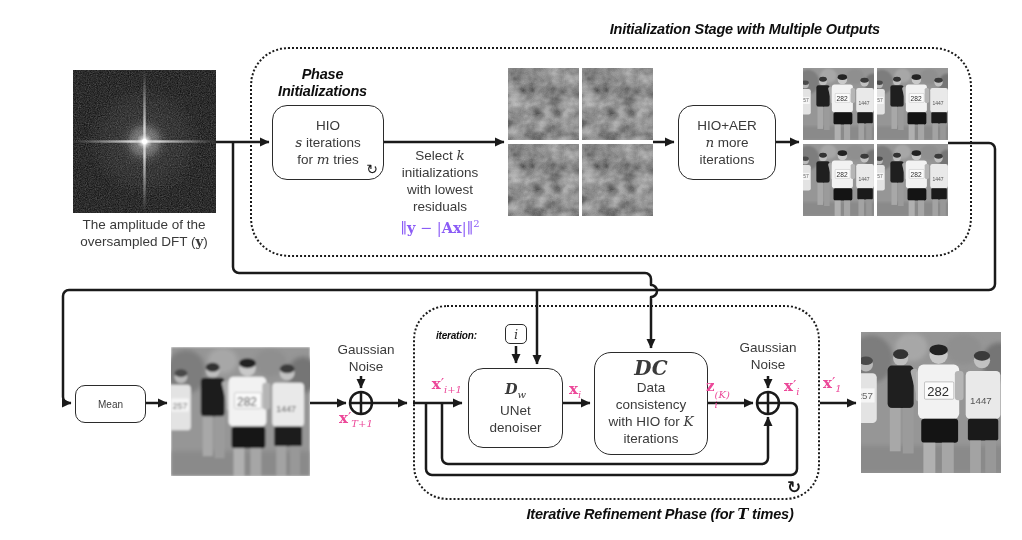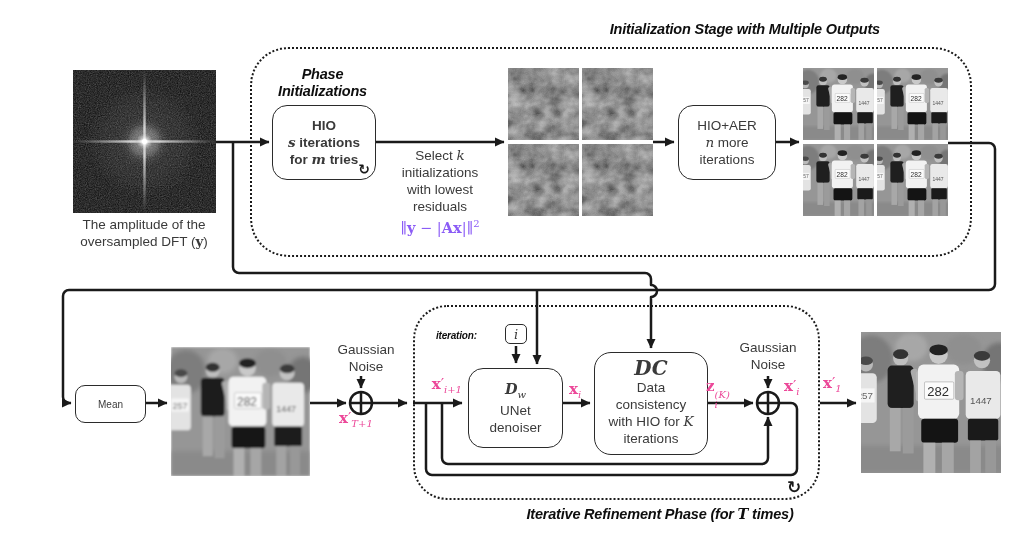--- a/index.html
+++ b/index.html
@@ -180,21 +180,21 @@
     </svg>
   <div class="lbl" style="left:40px;top:216px;width:208px;">
     <span>The amplitude of the</span><br>
     <span>oversampled DFT (</span><span class="mbold">y</span><span>)</span>
   </div>
 
   <div class="btitle" style="left:240px;top:66px;width:165px;text-align:center;">
     <span>Phase</span><br>
     <span>Initializations</span>
   </div>
-  <div class="box" style="left:272px;top:105px;width:104px;height:75px;font-weight:bold;">
+  <div class="box" style="left:272px;top:105px;width:112px;height:75px;">
     <div>HIO</div>
     <div><span class="math">s</span><span> iterations</span></div>
     <div><span>for </span><span class="math">m</span><span> tries</span></div>
     <span class="loopglyph" style="right:5px;bottom:1px;font-size:14px;">↻</span>
   </div>
 
   <div class="lbl" style="left:372px;top:147px;width:136px;">
     <span>Select </span><span class="math">k</span><br>
     <span>initializations</span><br>
     <span>with lowest</span><br>

